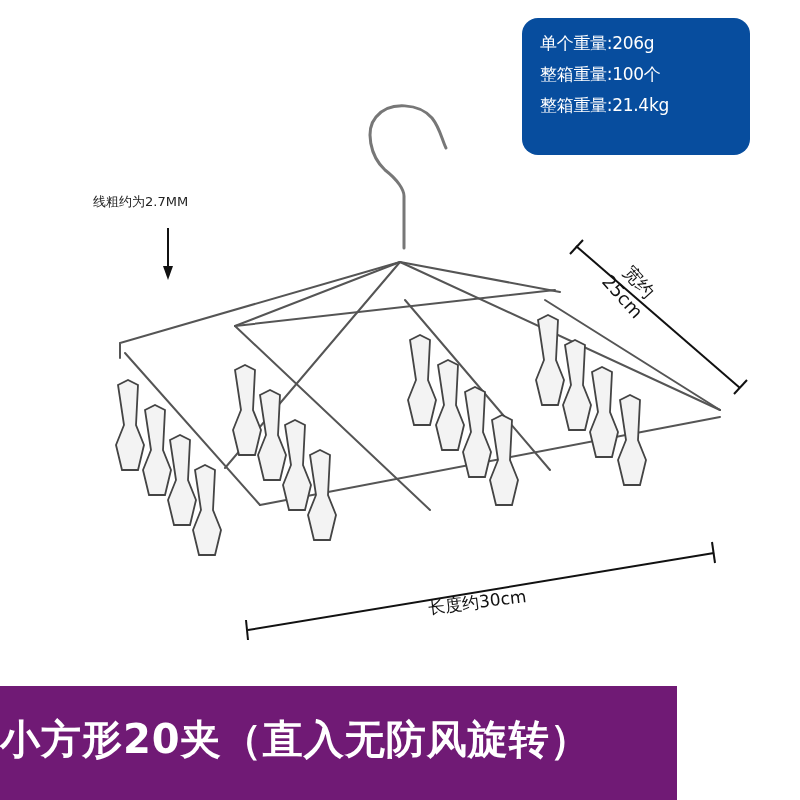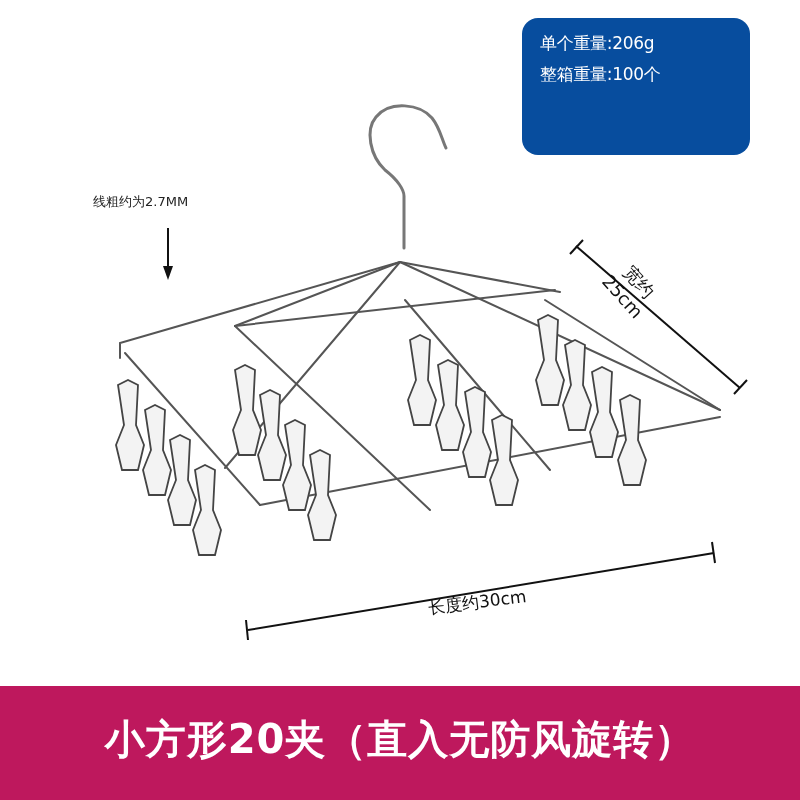--- a/index.html
+++ b/index.html
@@ -6,22 +6,22 @@
   body { width:800px; height:800px; background:#ffffff; position:relative; overflow:hidden;
          font-family:"DejaVu Sans","Liberation Sans",sans-serif; }
   .spec-box { position:absolute; left:522px; top:18px; width:228px; height:137px;
               background:#074d9e; border-radius:16px; box-sizing:border-box; padding:10px 0 0 18px; }
   .spec-line { color:#ffffff; font-size:17px; line-height:31px; white-space:nowrap; letter-spacing:-0.3px; }
   .wire-label { position:absolute; left:93px; top:193px; font-size:13px; color:#222; white-space:nowrap; }
   .len-label { position:absolute; left:427px; top:597px; font-size:17px; color:#111; white-space:nowrap;
                transform:rotate(-7deg); transform-origin:left top; }
   .wid-label { position:absolute; left:630px; top:256px; font-size:18px; color:#111; white-space:nowrap;
                transform:rotate(48deg); transform-origin:left top; line-height:22px; text-align:center; }
-  .banner { position:absolute; left:0; top:686px; width:800px; height:114px; background:#be185d;
-            display:flex; align-items:center; justify-content:center; }
+  .banner { position:absolute; left:0; top:686px; width:677px; height:114px; background:#701a75;
+            display:flex; align-items:center; justify-content:flex-start; }
   .banner-title { color:#ffffff; font-size:40px; font-weight:bold; letter-spacing:1px; white-space:nowrap;
                   margin-top:-8px; }
   svg.art { position:absolute; left:0; top:0; }
 </style>
 </head>
 <body>
 
 <svg class="art" width="800" height="800" viewBox="0 0 800 800">
   <g fill="none" stroke="#555" stroke-width="2" stroke-linecap="round">
 
@@ -99,20 +99,21 @@
     <line x1="570" y1="254" x2="583" y2="240"></line>
     <line x1="734" y1="394" x2="747" y2="380"></line>
     <line x1="168" y1="228" x2="168" y2="272"></line>
   </g>
   <path d="M163 266 L168 280 L173 266 Z" fill="#111"></path>
 </svg>
 
 <div class="spec-box">
   <div class="spec-line">单个重量:206g</div>
   <div class="spec-line">整箱重量:100个</div>
+  <div class="spec-line">整箱重量:21.4kg</div>
 </div>
 
 <div class="wire-label">线粗约为2.7MM</div>
 <div class="len-label">长度约30cm</div>
 <div class="wid-label">
   <div>宽约</div>
   <div>25cm</div>
 </div>
 
 <div class="banner">

